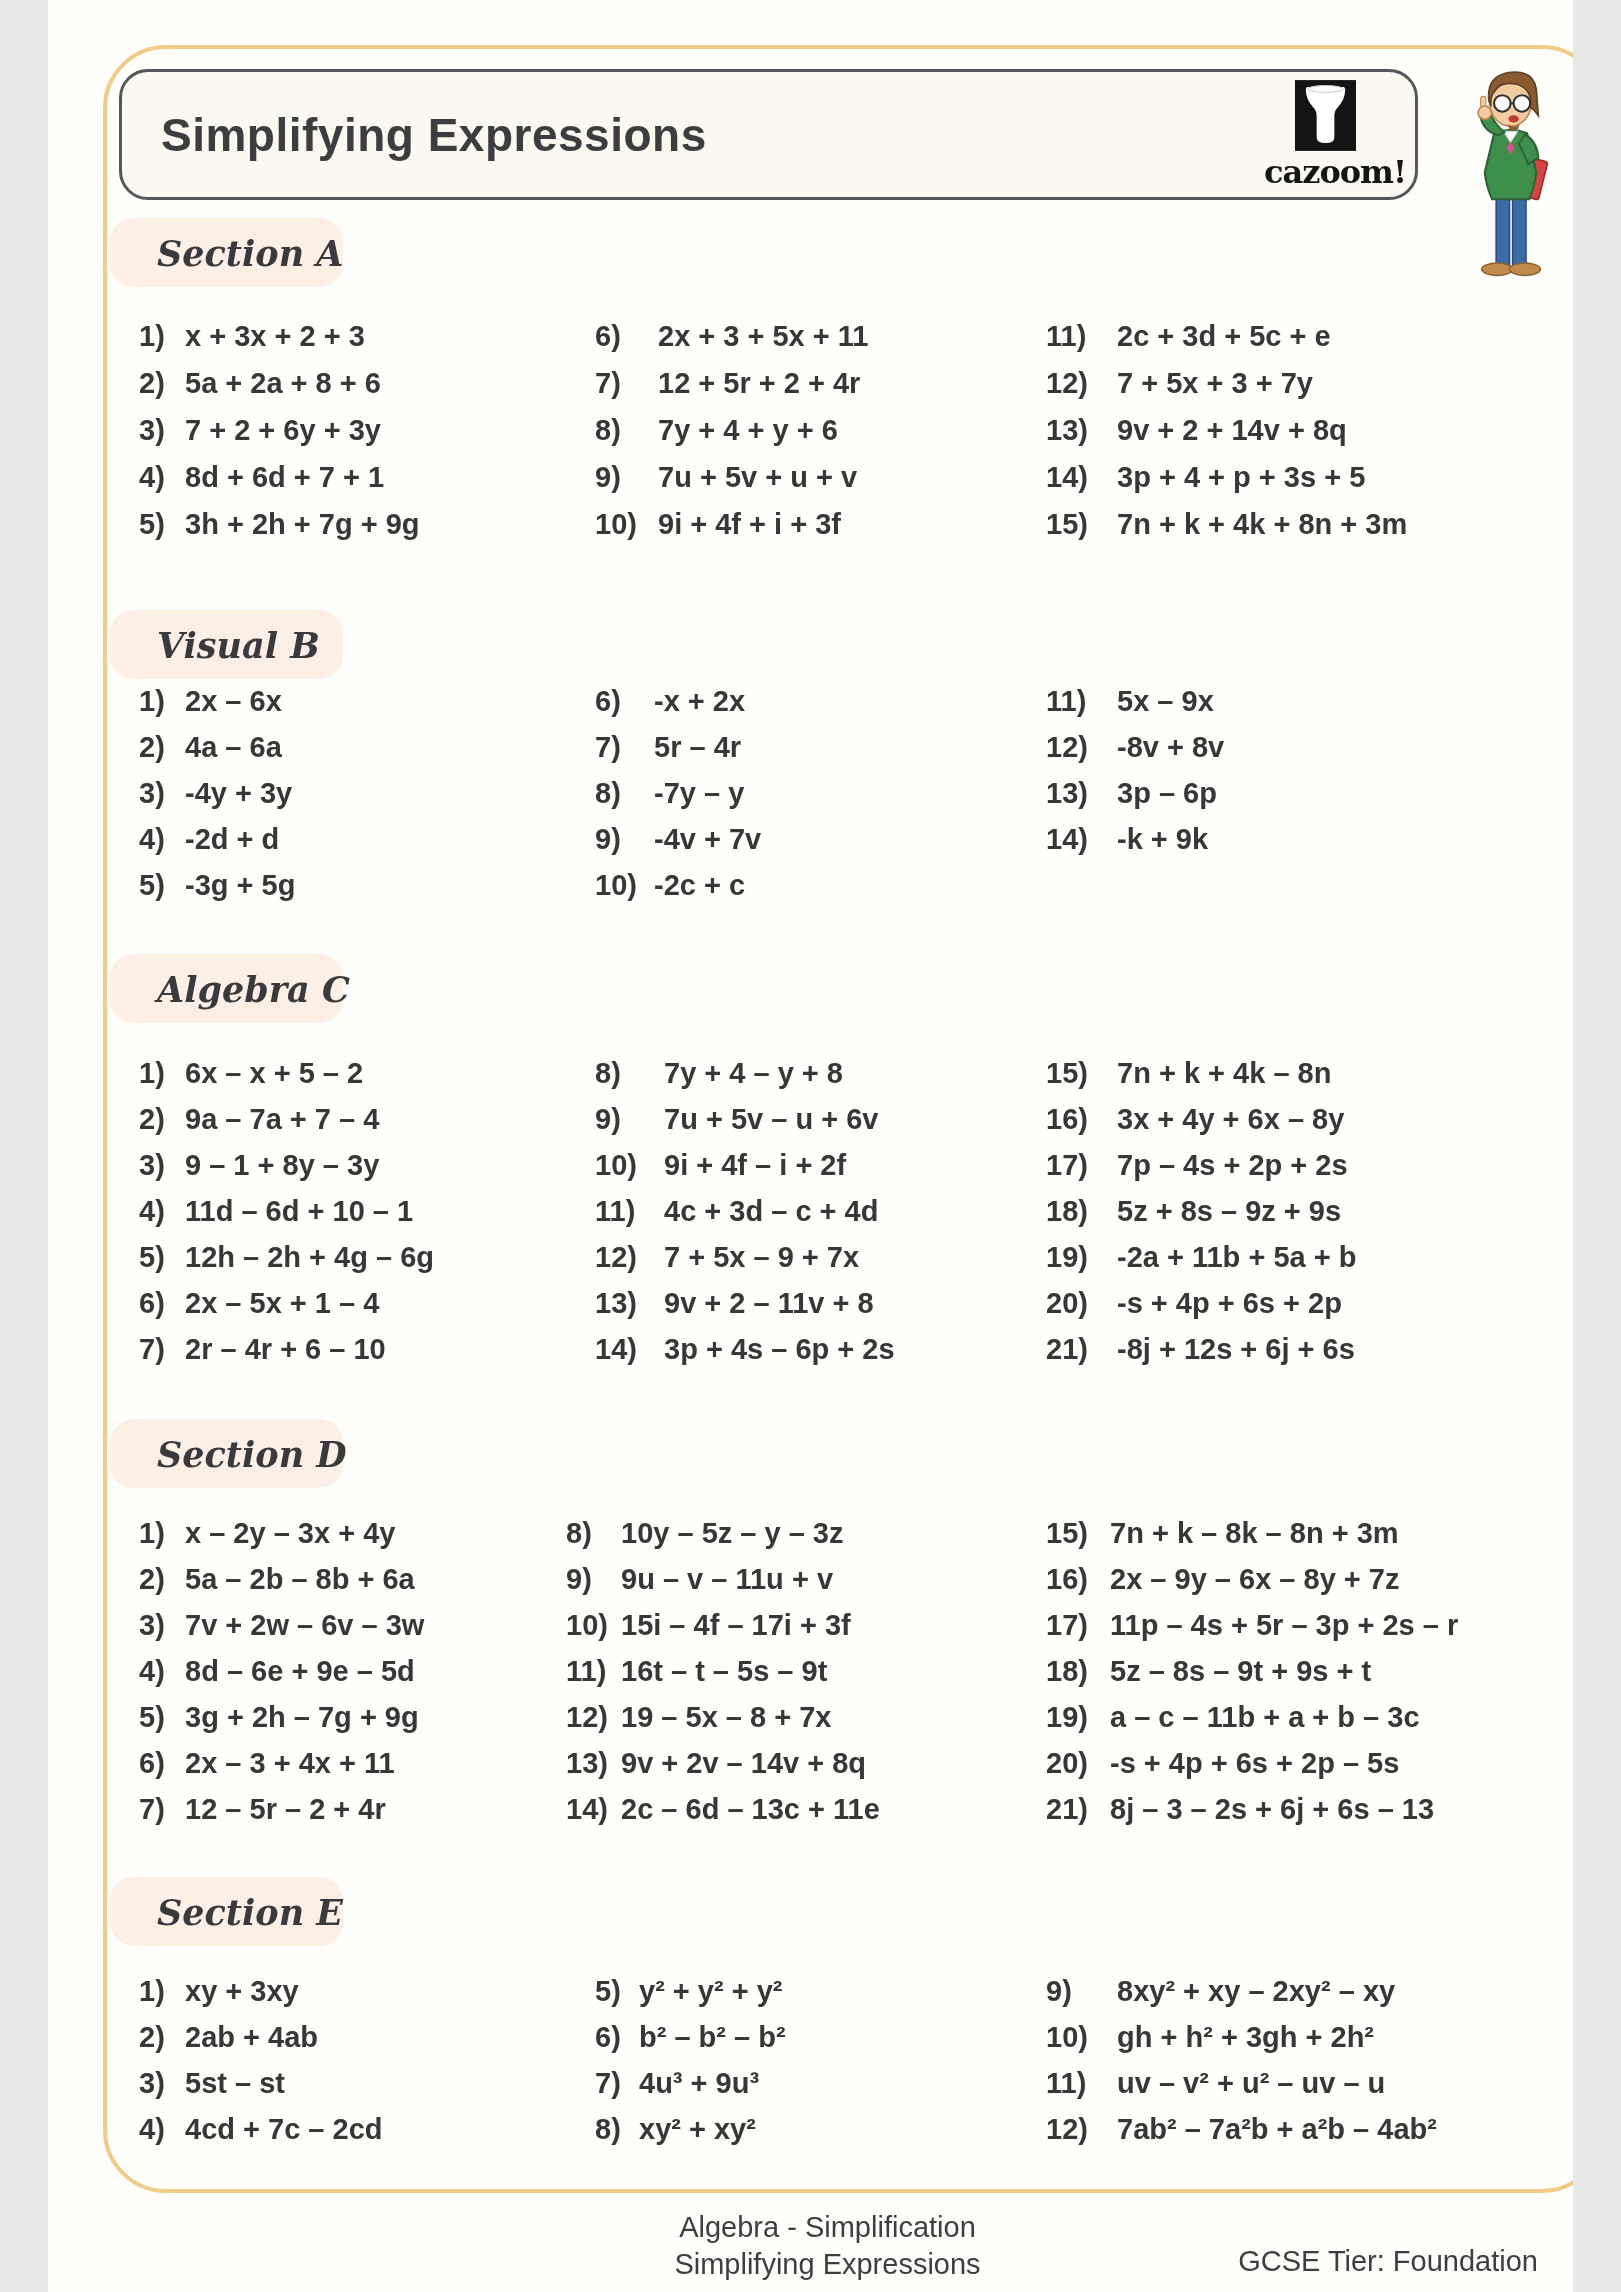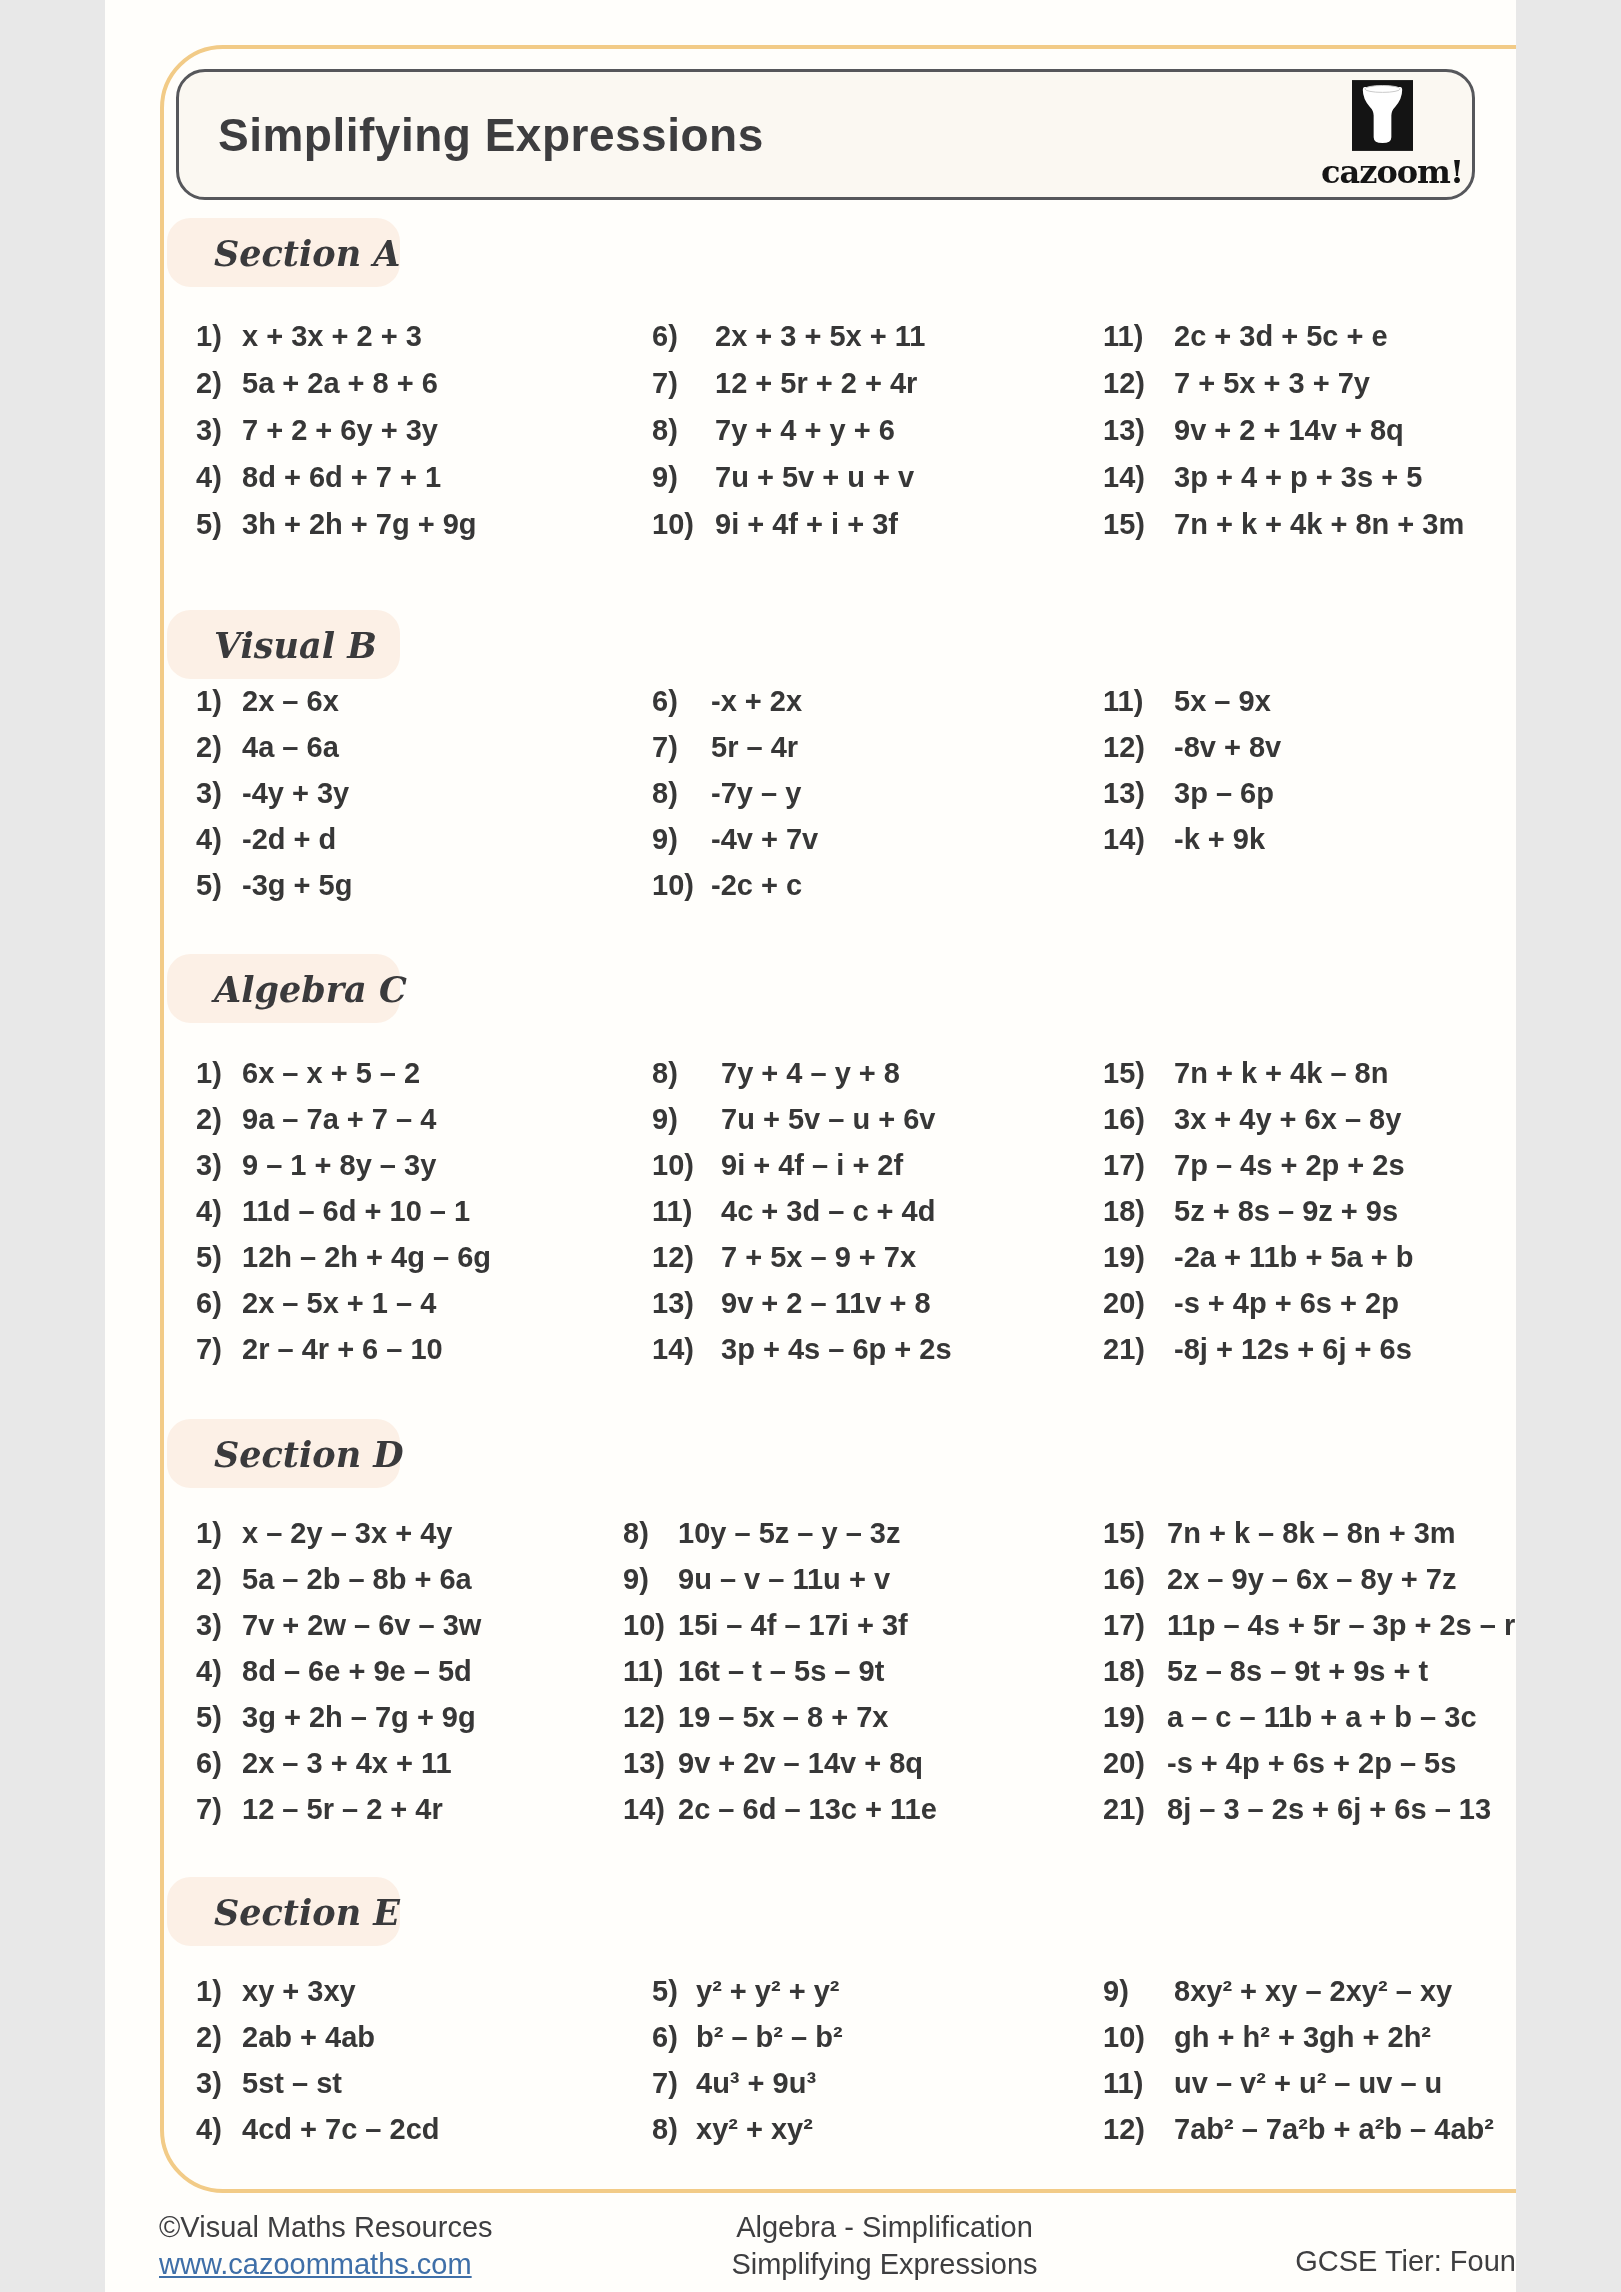--- a/index.html
+++ b/index.html
@@ -1,17 +1,17 @@
 <!DOCTYPE html>
 <html><head>
 <meta charset="utf-8">
 <style>
   html,body { margin:0; padding:0; background:#e8e8e8; }
   .page {
-    position:relative; width:1411px; height:2293px; margin:0 auto;
+    position:relative; width:1525px; height:2293px; margin:0 auto;
     background:#FFFEFB; overflow:hidden;
     font-family:"Liberation Sans", sans-serif;
   }
   .outer-border {
     position:absolute; left:55px; top:45px; width:1502px; height:2148px;
     border:4.9px solid #F2CB87; border-radius:63px; box-sizing:border-box;
   }
   .title-box {
     position:absolute; left:71px; top:69px; width:1299px; height:131px;
     background:#FBF8F2; border:3.9px solid #56575B; border-radius:29px;
@@ -511,24 +511,20 @@
           </div>
           <div class="item-row" style="height: 46px;">
             <span class="item-num" style="width: 71px;">12)</span>
             <span class="item-expr">7ab² – 7a²b + a²b – 4ab²</span>
           </div>
         </div>
       </div>
   </section>
 
   <div class="footer">
-    <div class="footer-left">
-      <div>©Visual Maths Resources</div>
-      <span class="footer-link">www.cazoommaths.com</span>
-    </div>
     <div class="footer-center">
       <div class="line1">Algebra - Simplification</div>
       <div class="line2">Simplifying Expressions</div>
     </div>
     <div class="footer-right">GCSE Tier: Foundation</div>
   </div>
 
 </div>
 
 

